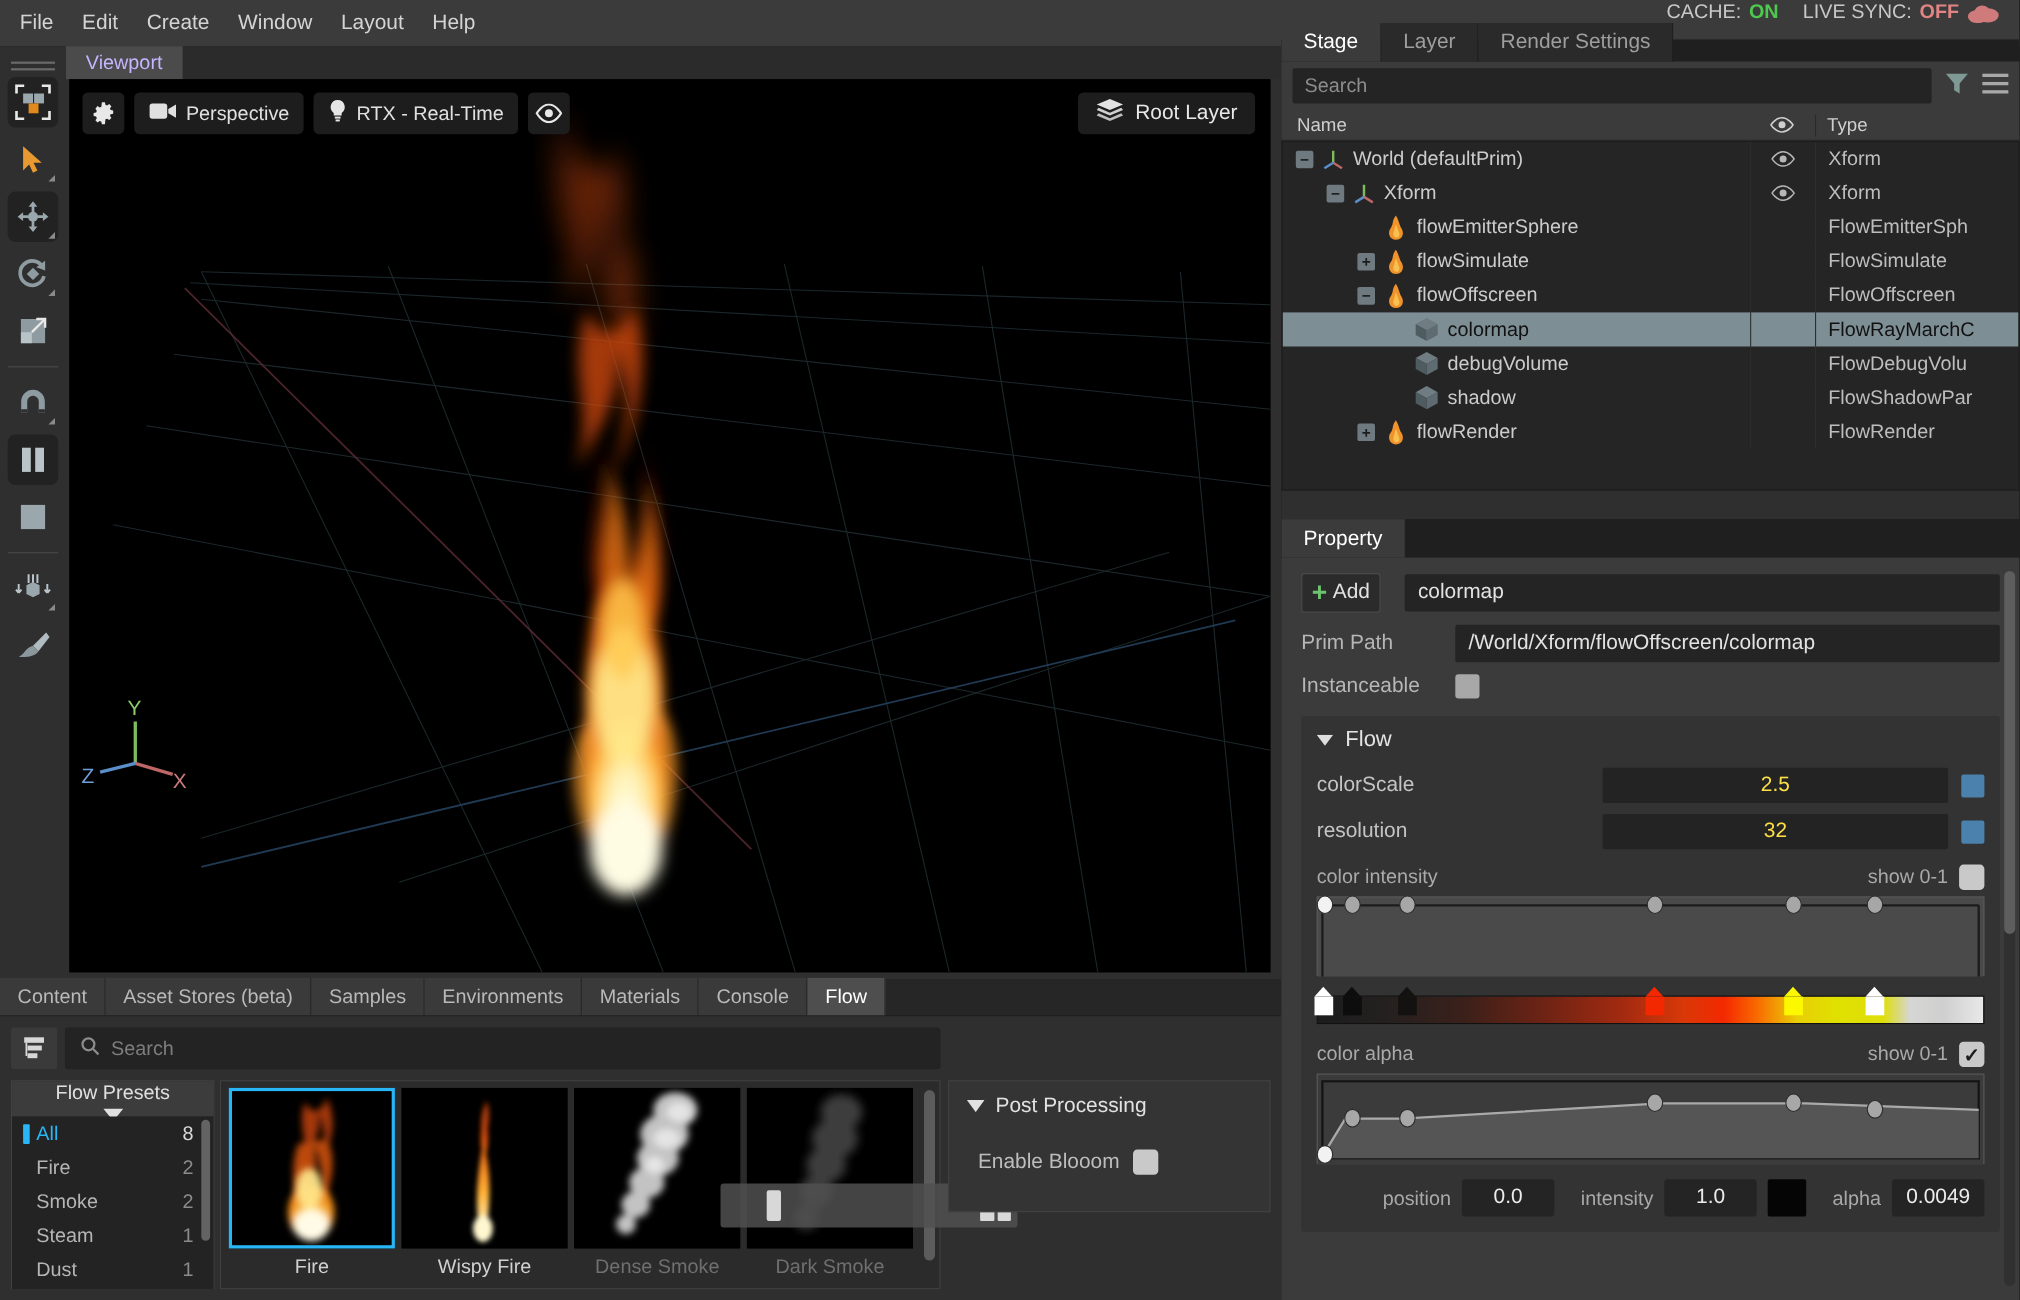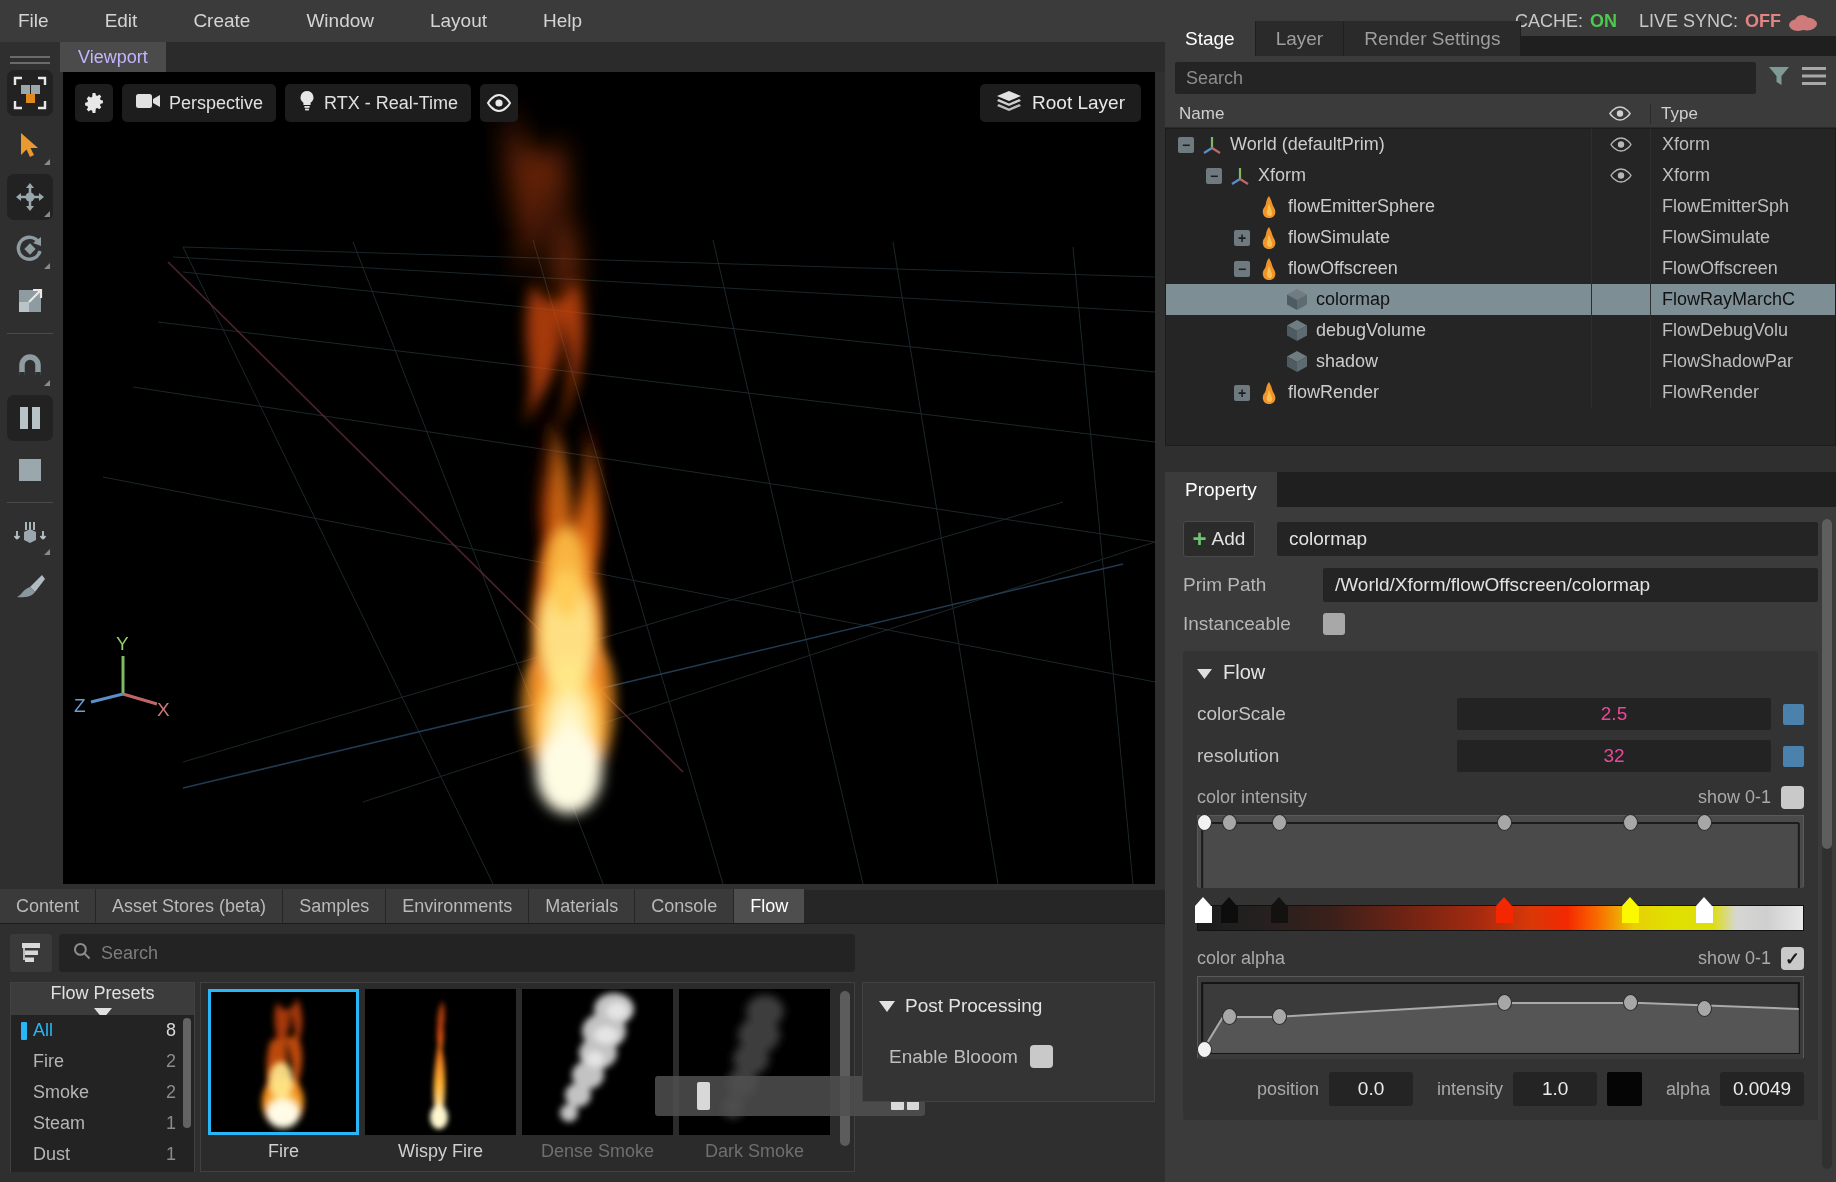--- a/index.html
+++ b/index.html
@@ -9,21 +9,21 @@
     font-family: "Liberation Sans", sans-serif;
     color: #d0d0d0;
     overflow: hidden;
   }
   body { position: relative; }
 
   
   #menubar {
     position: absolute; left: 0; top: 0; width: 1836px; height: 42px;
     background: #3b3b3b;
-    display: flex; align-items: center; gap: 30px;
+    display: flex; align-items: flex-start;
   }
   .menu-item {
     font-size: 19px; color: #d4d4d4; padding: 0 13px; line-height: 42px;
     cursor: default;
   }
   .menu-item:first-child { margin-left: 5px; }
   #status-cluster {
     margin-left: auto; display: flex; align-items: center; gap: 22px;
     padding-right: 18px; font-size: 18px;
   }
@@ -276,21 +276,21 @@
   #flow-section {
     margin-top: 16px; background: #333333; border-radius: 3px;
     padding: 10px 14px 14px 14px;
   }
   #flow-head { display: flex; align-items: center; gap: 11px; font-size: 20px; color: #e4e4e4; margin-bottom: 14px; }
   .flow-row { display: flex; align-items: center; margin-bottom: 10px; }
   .flow-label { width: 260px; font-size: 19px; color: #c4c4c4; }
   .flow-input {
     flex: 1; height: 32px; background: #232323; border-radius: 2px;
     display: flex; align-items: center; justify-content: center;
-    font-size: 19px; color: #ec4899;
+    font-size: 19px; color: #fde047;
   }
   .flow-swatch { width: 21px; height: 21px; background: #4b82ad; margin-left: 12px; border-radius: 2px; }
 
   .curve-head {
     display: flex; align-items: center; margin: 14px 0 6px 0;
     font-size: 18px; color: #a9a9a9;
   }
   .curve-head .right { margin-left: auto; display: flex; align-items: center; gap: 10px; }
 
   .curve-panel { position: relative; background: #4a4a4a; border: 1px solid #5a5a5a; }

